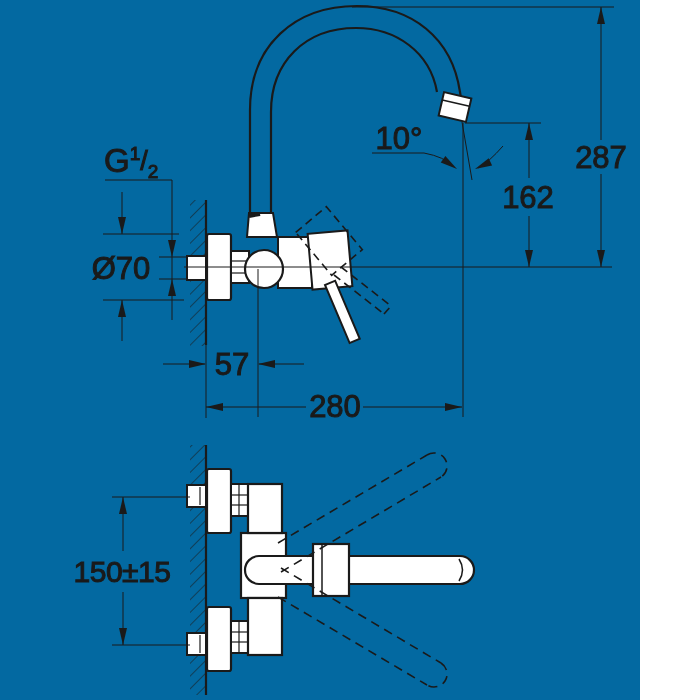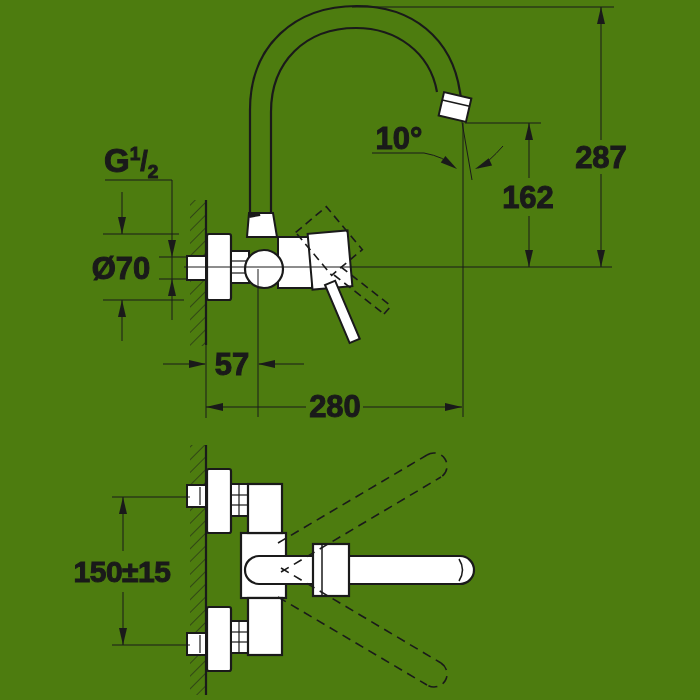--- a/index.html
+++ b/index.html
@@ -2,25 +2,24 @@
 <html><head>
 <meta charset="utf-8">
 <style>
   html, body {
     margin: 0;
     padding: 0;
     background: #ffffff;
   }
   .stage {
     position: relative;
-    width: 700px;
+    width: 640px;
     height: 700px;
-    background: #4d7c0f;
+    background: #0369a1;
     font-family: "Liberation Sans", sans-serif;
-    font-weight: bold;
   }
   svg text {
     font-family: "Liberation Sans", sans-serif;
     fill: #1a1a1a;
   }
   .dim-text {
     font-size: 31px;
   }
   .dim-text-sm {
     font-size: 30px;

